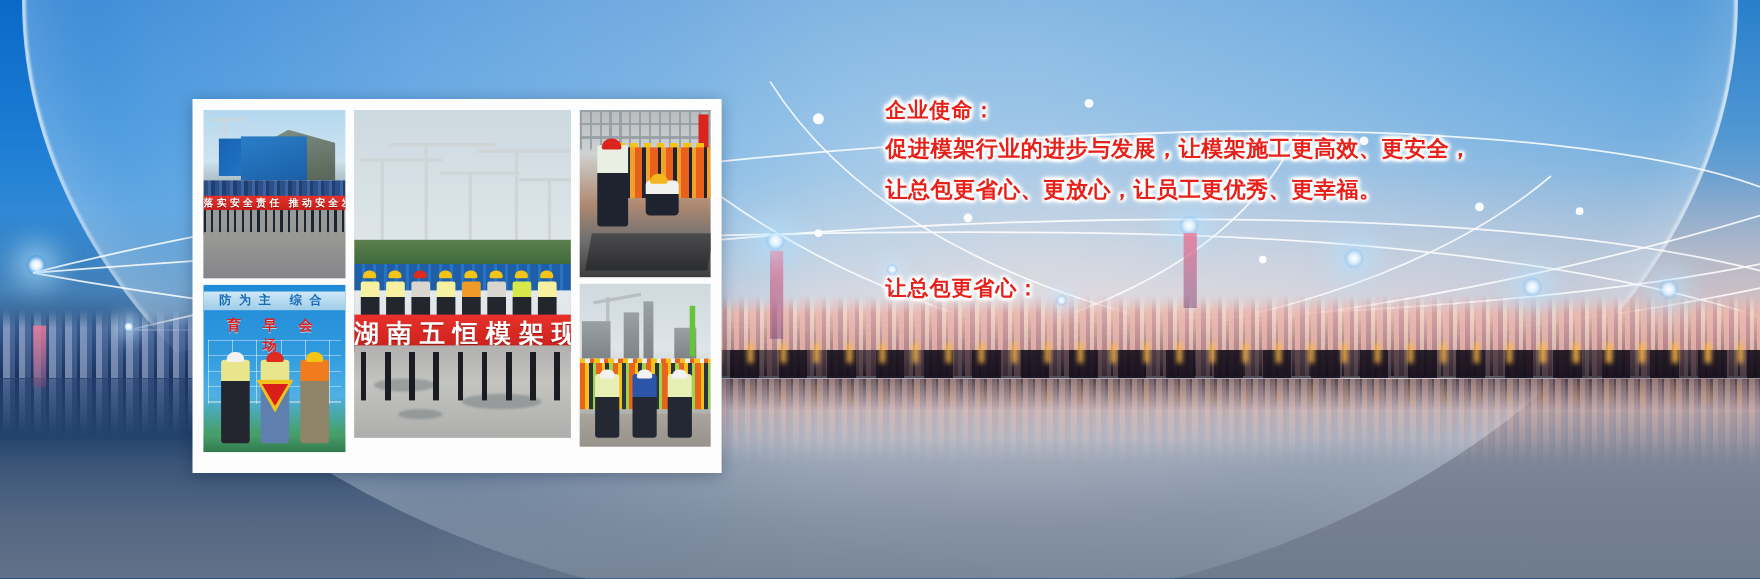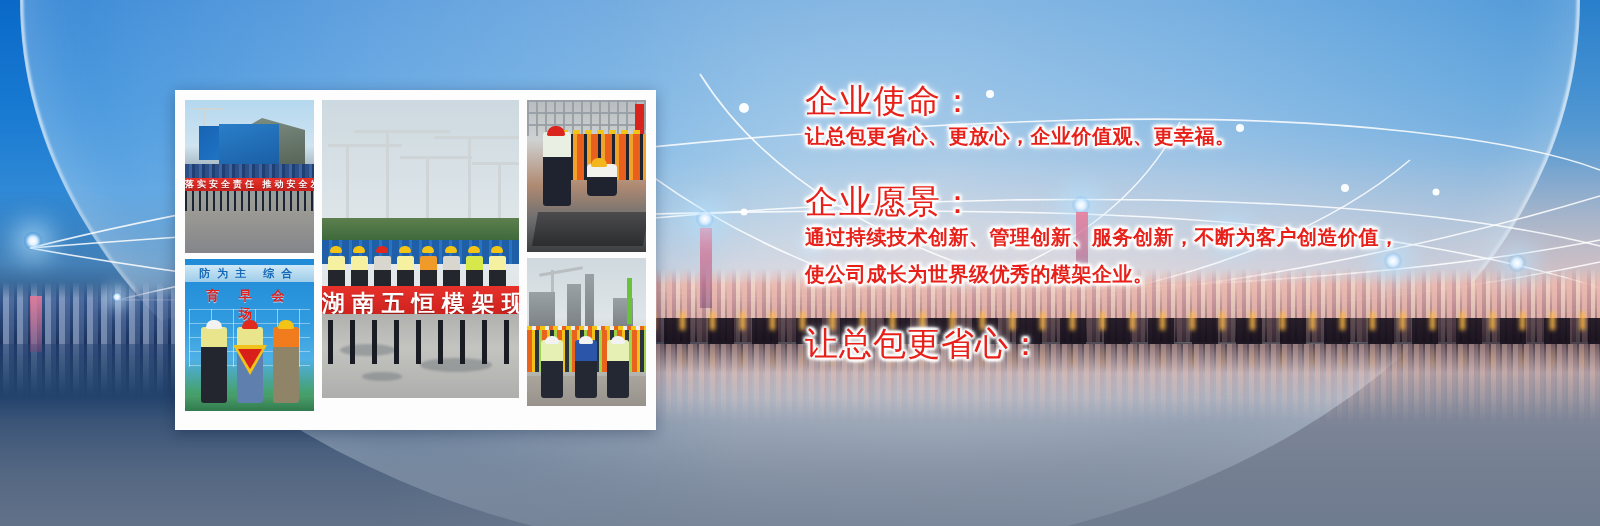--- a/index.html
+++ b/index.html
@@ -246,21 +246,21 @@
   .p5 .b1{left:14px;background:linear-gradient(180deg,#e6f0b4 0 36%,#232833 36% 100%);}
   .p5 .b2{left:48px;background:linear-gradient(180deg,#2b55a8 0 36%,#232833 36% 100%);}
   .p5 .b3{left:80px;background:linear-gradient(180deg,#e6f0b4 0 36%,#232833 36% 100%);}
   .p5 .bh{position:absolute;width:14px;height:8px;border-radius:7px 7px 2px 2px;background:#f2f2f2;}
   .p5 .ground{position:absolute;left:0;right:0;bottom:0;height:30px;background:linear-gradient(180deg,#a9a49c,#97928b);}
 
   
   .panel{position:absolute;left:805px;top:84px;width:790px;}
   .blk{margin-bottom:10px;}
   .head{
-    font-size:33px;font-weight:normal;color:#e8201a;line-height:34px;
+    font-size:19px;font-weight:bold;color:#e8201a;line-height:34px;
     letter-spacing:1px;white-space:nowrap;
     text-shadow:
       -2px 0 2px #fff, 2px 0 2px #fff, 0 -2px 2px #fff, 0 2px 2px #fff,
       -2px -2px 3px #fff, 2px 2px 3px #fff, -2px 2px 3px #fff, 2px -2px 3px #fff,
       0 0 7px #fff, 0 0 11px rgba(255,255,255,.95);
   }
   .line{
     font-size:20px;font-weight:bold;color:#e8201a;line-height:37px;
     letter-spacing:.5px;white-space:nowrap;
     text-shadow:
@@ -448,30 +448,26 @@
         <div class="bh" style="left:52px;bottom:62px;"></div>
         <div class="bh" style="left:84px;bottom:62px;"></div>
       </div>
     </div>
   </div>
 
   <div class="panel">
 
     <div class="blk">
       <div class="head">企业使命：</div>
-      <div class="line">让总包更省心、更放心，企业价值观、更幸福。</div>
+      <div class="line">促进模架行业的进步与发展，让模架施工更高效、更安全，</div>
+      <div class="line">让总包更省心、更放心，让员工更优秀、更幸福。</div>
     </div>
 
     <div class="gap-a"></div>
 
-    <div class="blk">
-      <div class="head">企业愿景：</div>
-      <div class="line">通过持续技术创新、管理创新、服务创新，不断为客户创造价值，</div>
-      <div class="line">使公司成长为世界级优秀的模架企业。</div>
-    </div>
 
     <div class="gap-b"></div>
 
     <div class="blk">
       <div class="head">让总包更省心：</div>
     </div>
 
   </div>
 </div>
 

